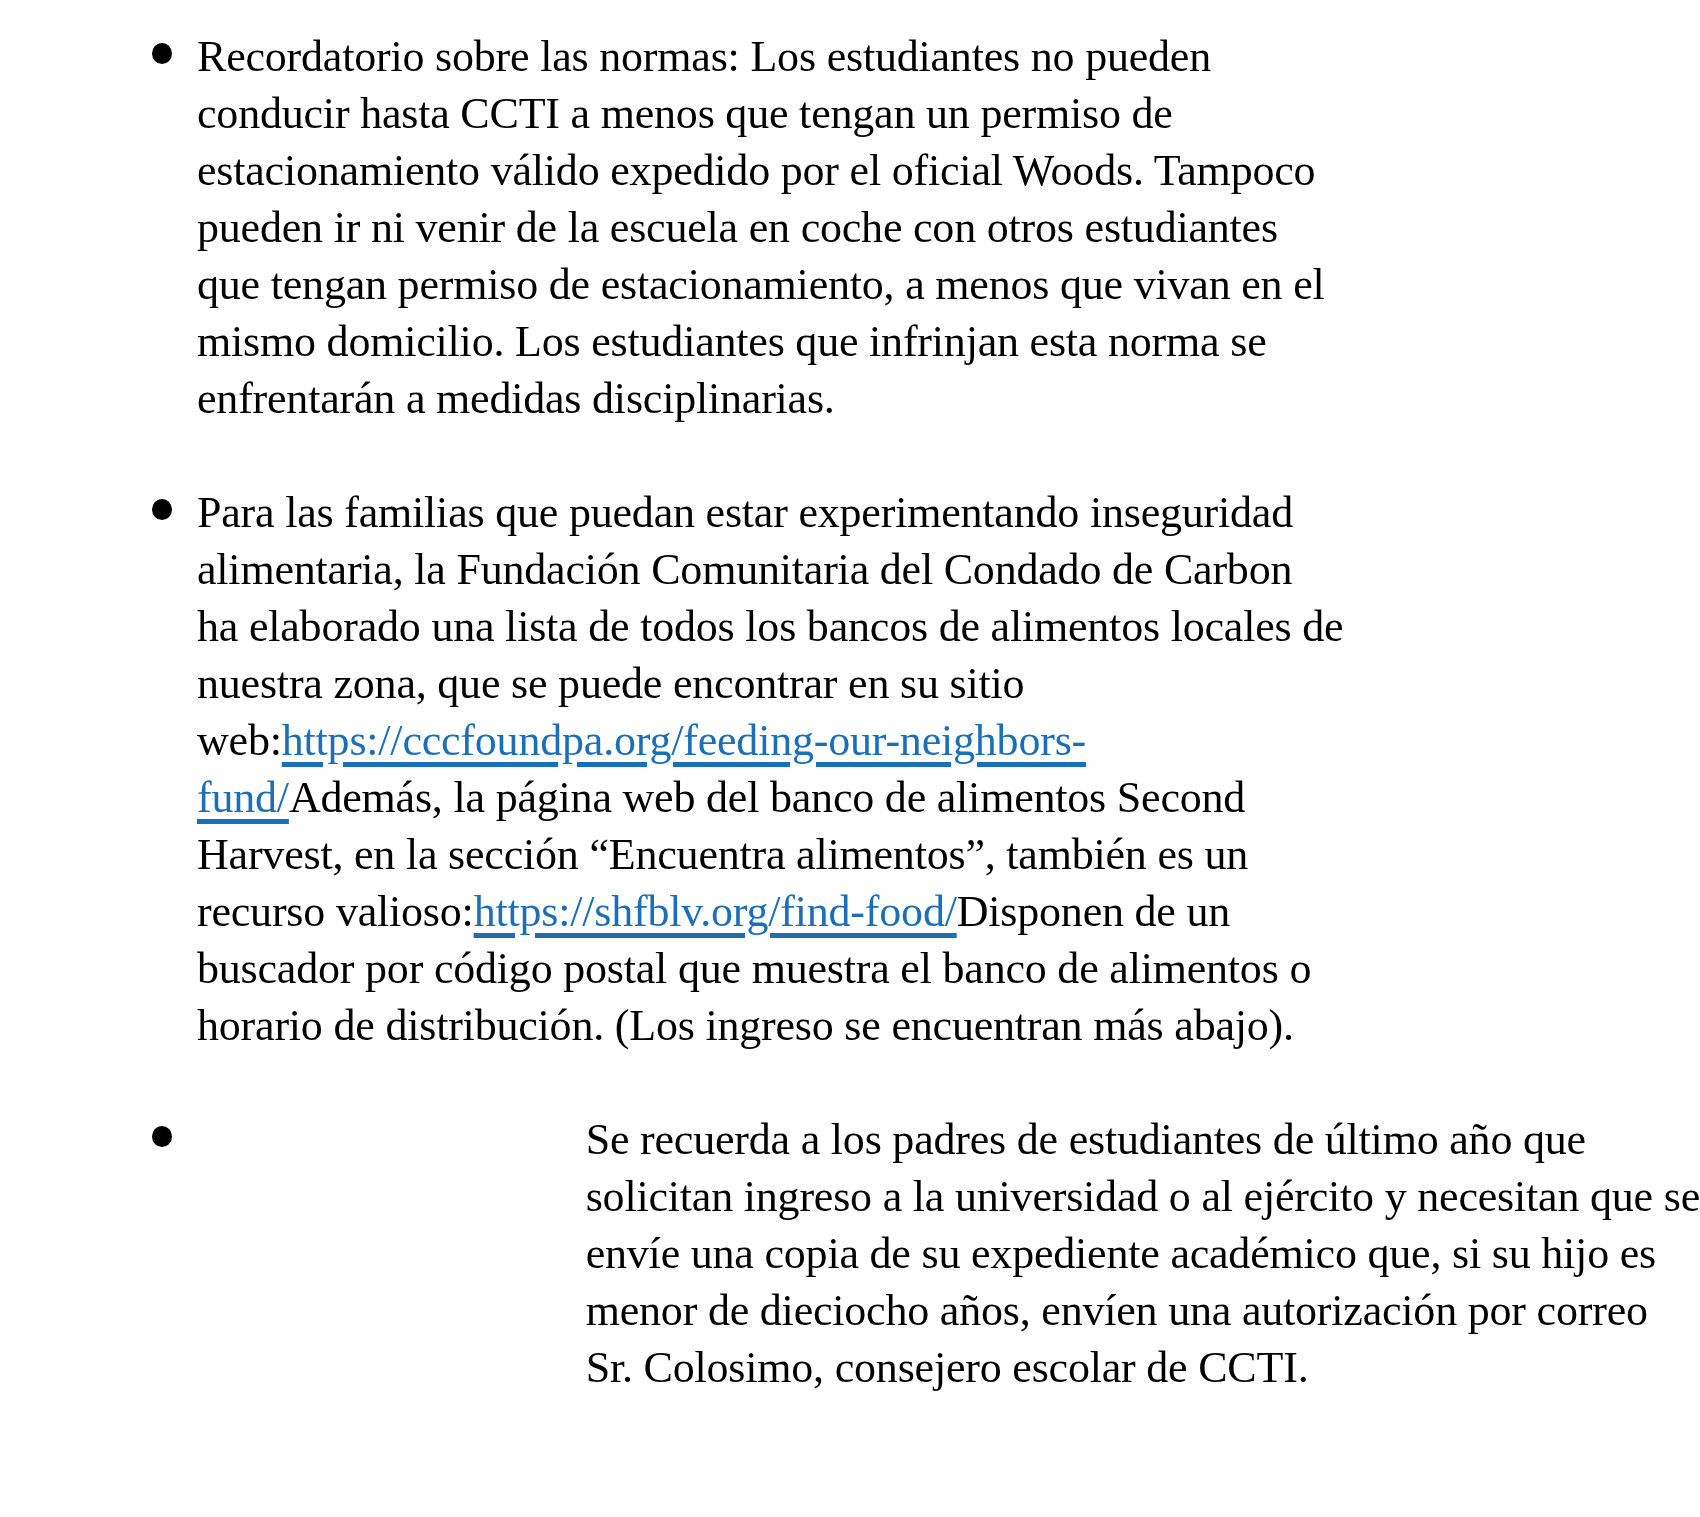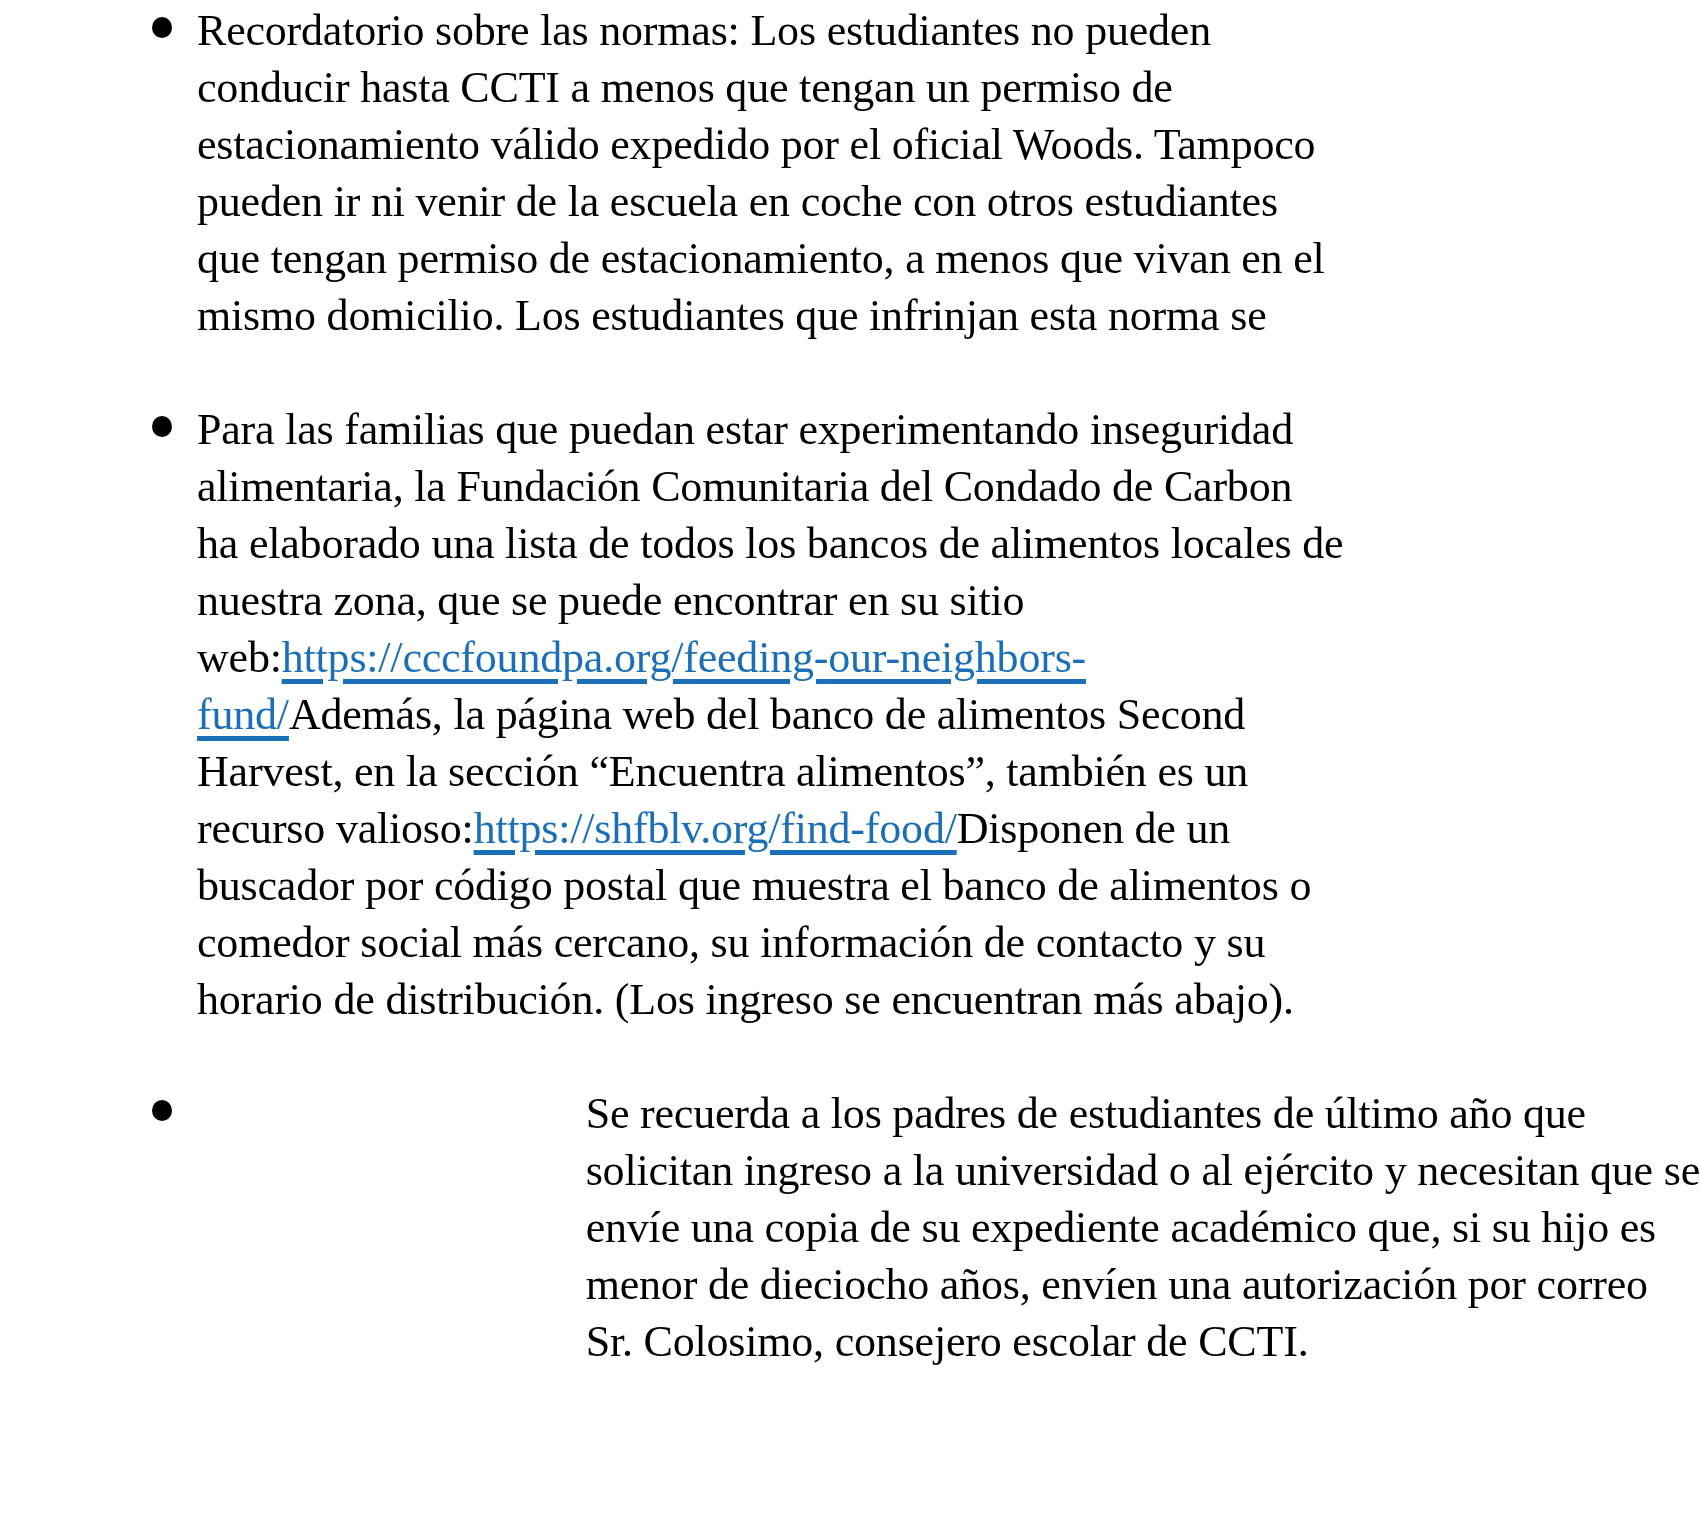--- a/index.html
+++ b/index.html
@@ -8,21 +8,21 @@
     background: #ffffff;
   }
   body {
     width: 1700px;
     height: 1517px;
     overflow: hidden;
     font-family: "Liberation Serif", serif;
     color: #000000;
   }
   .doc {
-    padding-top: 2px;
+    padding-top: 28px;
   }
   .bullet-item {
     display: flex;
     align-items: flex-start;
     margin: 0 0 57px 152px;
   }
   .bullet-item:last-child {
     margin-bottom: 0;
     justify-content: space-between;
   }
@@ -62,35 +62,35 @@
   <div id="bullet-list">
       <div class="bullet-item">
         <span class="marker"></span>
         <div class="content">
           <div class="line"><span>Recordatorio sobre las normas: Los estudiantes no pueden</span></div>
           <div class="line"><span>conducir hasta CCTI a menos que tengan un permiso de</span></div>
           <div class="line"><span>estacionamiento válido expedido por el oficial Woods. Tampoco</span></div>
           <div class="line"><span>pueden ir ni venir de la escuela en coche con otros estudiantes</span></div>
           <div class="line"><span>que tengan permiso de estacionamiento, a menos que vivan en el</span></div>
           <div class="line"><span>mismo domicilio. Los estudiantes que infrinjan esta norma se</span></div>
+          <div class="line"><span>enfrentarán a medidas disciplinarias.</span></div>
         </div>
       </div>
       <div class="bullet-item">
         <span class="marker"></span>
         <div class="content">
           <div class="line"><span>Para las familias que puedan estar experimentando inseguridad</span></div>
           <div class="line"><span>alimentaria, la Fundación Comunitaria del Condado de Carbon</span></div>
           <div class="line"><span>ha elaborado una lista de todos los bancos de alimentos locales de</span></div>
           <div class="line"><span>nuestra zona, que se puede encontrar en su sitio</span></div>
           <div class="line"><span>web:</span><a class="link">https://cccfoundpa.org/feeding-our-neighbors-</a></div>
           <div class="line"><a class="link">fund/</a><span>Además, la página web del banco de alimentos Second</span></div>
           <div class="line"><span>Harvest, en la sección “Encuentra alimentos”, también es un</span></div>
           <div class="line"><span>recurso valioso:</span><a class="link">https://shfblv.org/find-food/</a><span>Disponen de un</span></div>
           <div class="line"><span>buscador por código postal que muestra el banco de alimentos o</span></div>
-          <div class="line"><span>comedor social más cercano, su información de contacto y su</span></div>
           <div class="line"><span>horario de distribución. (Los ingreso se encuentran más abajo).</span></div>
         </div>
       </div>
       <div class="bullet-item">
         <span class="marker"></span>
         <div class="content">
           <div class="line"><span>Se recuerda a los padres de estudiantes de último año que</span></div>
           <div class="line"><span>solicitan ingreso a la universidad o al ejército y necesitan que se</span></div>
           <div class="line"><span>envíe una copia de su expediente académico que, si su hijo es</span></div>
           <div class="line"><span>menor de dieciocho años, envíen una autorización por correo</span></div>

